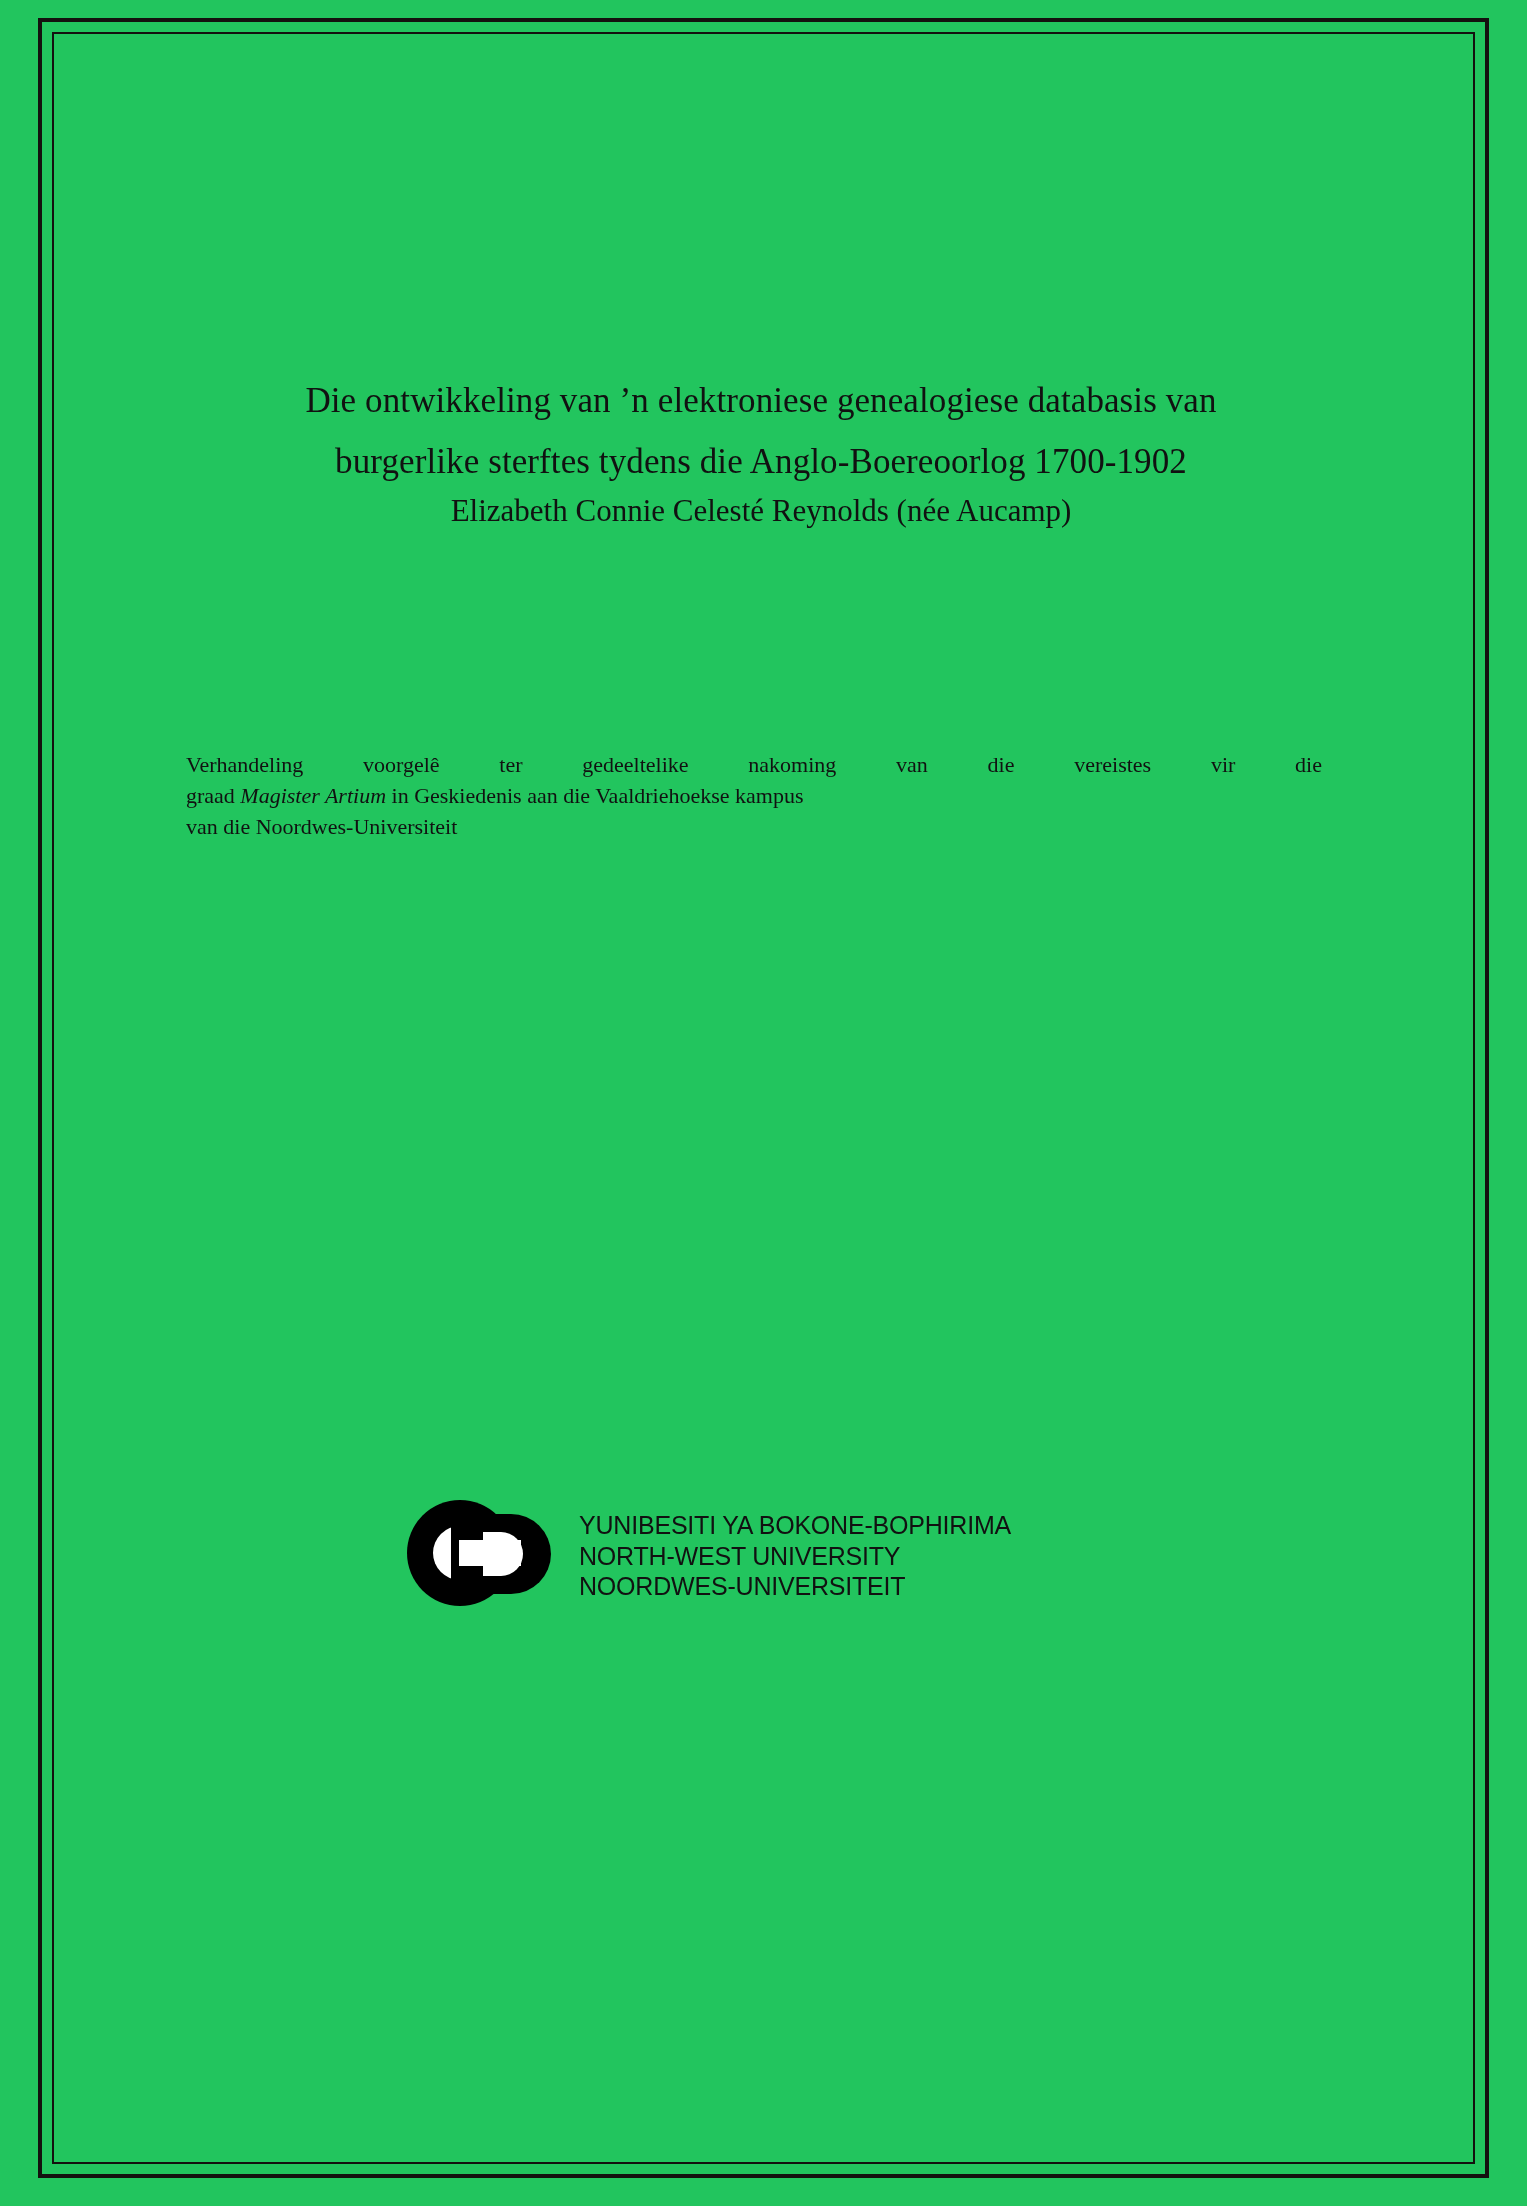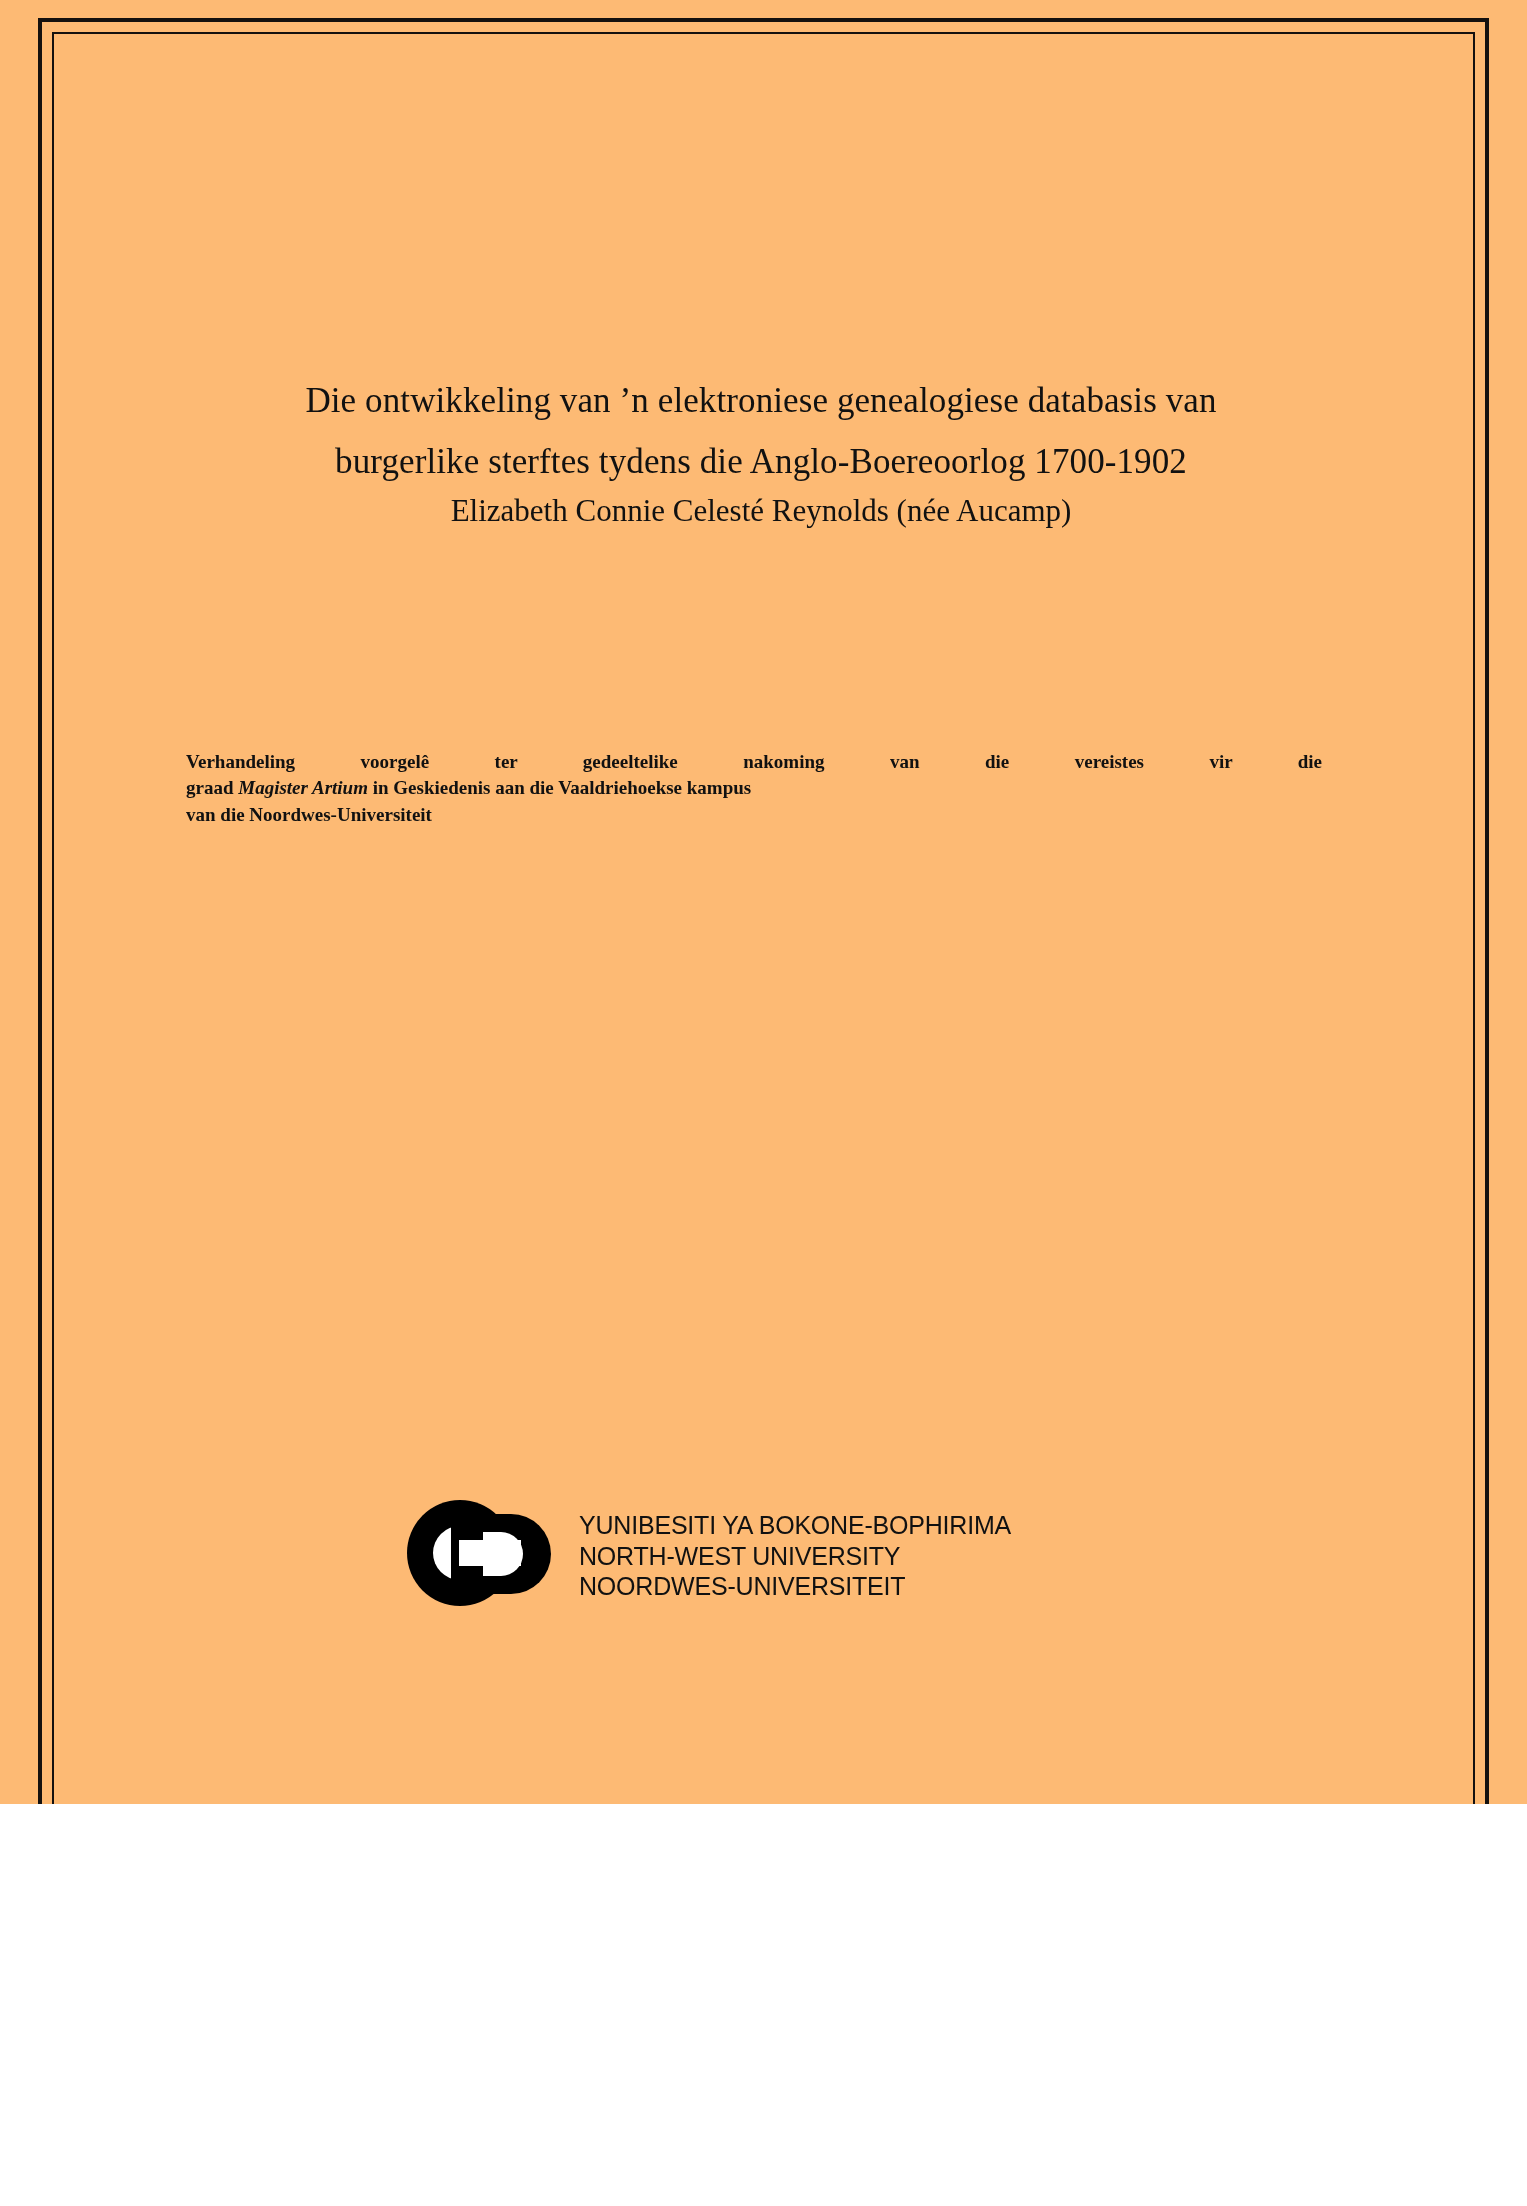--- a/index.html
+++ b/index.html
@@ -3,22 +3,22 @@
 <meta charset="utf-8">
 <style>
   html, body {
     margin: 0;
     padding: 0;
     background: #ffffff;
   }
   .page {
     position: relative;
     width: 1527px;
-    height: 1804px;
-    background: #fdba74;
+    height: 2206px;
+    background: #22c55e;
     overflow: hidden;
   }
   
   .scan-border-outer {
     position: absolute;
     left: 38px;
     top: 18px;
     width: 1451px;
     height: 2160px;
     border: 4px solid #14110f;
@@ -55,24 +55,23 @@
     text-align: center;
     font-size: 26px;
     margin-top: 290px;
   }
   .author {
     text-align: center;
     font-size: 31px;
   }
   .statement {
     margin-top: 220px;
-    font-size: 19px;
+    font-size: 22px;
     line-height: 1.42;
     width: 1136px;
-    font-weight: bold;
   }
   .statement .just {
     text-align: justify;
     text-align-last: justify;
   }
   .statement .l2, .statement .l3 {
     text-align: left;
   }
   .italic { font-style: italic; }
   .supervisor-block {

